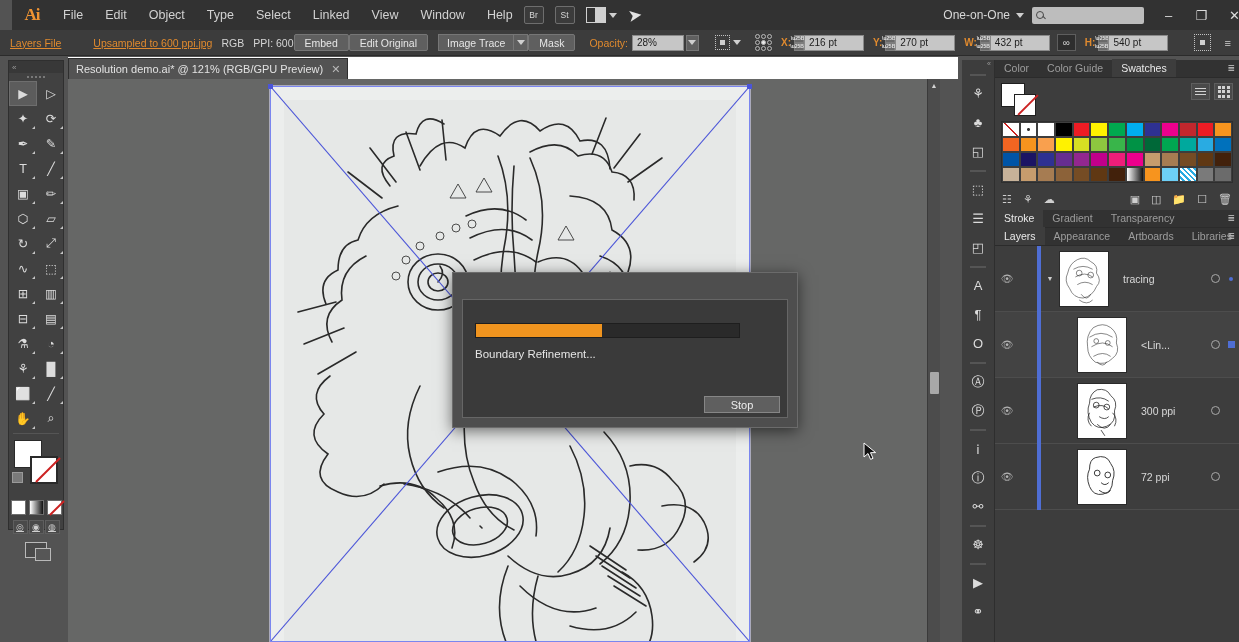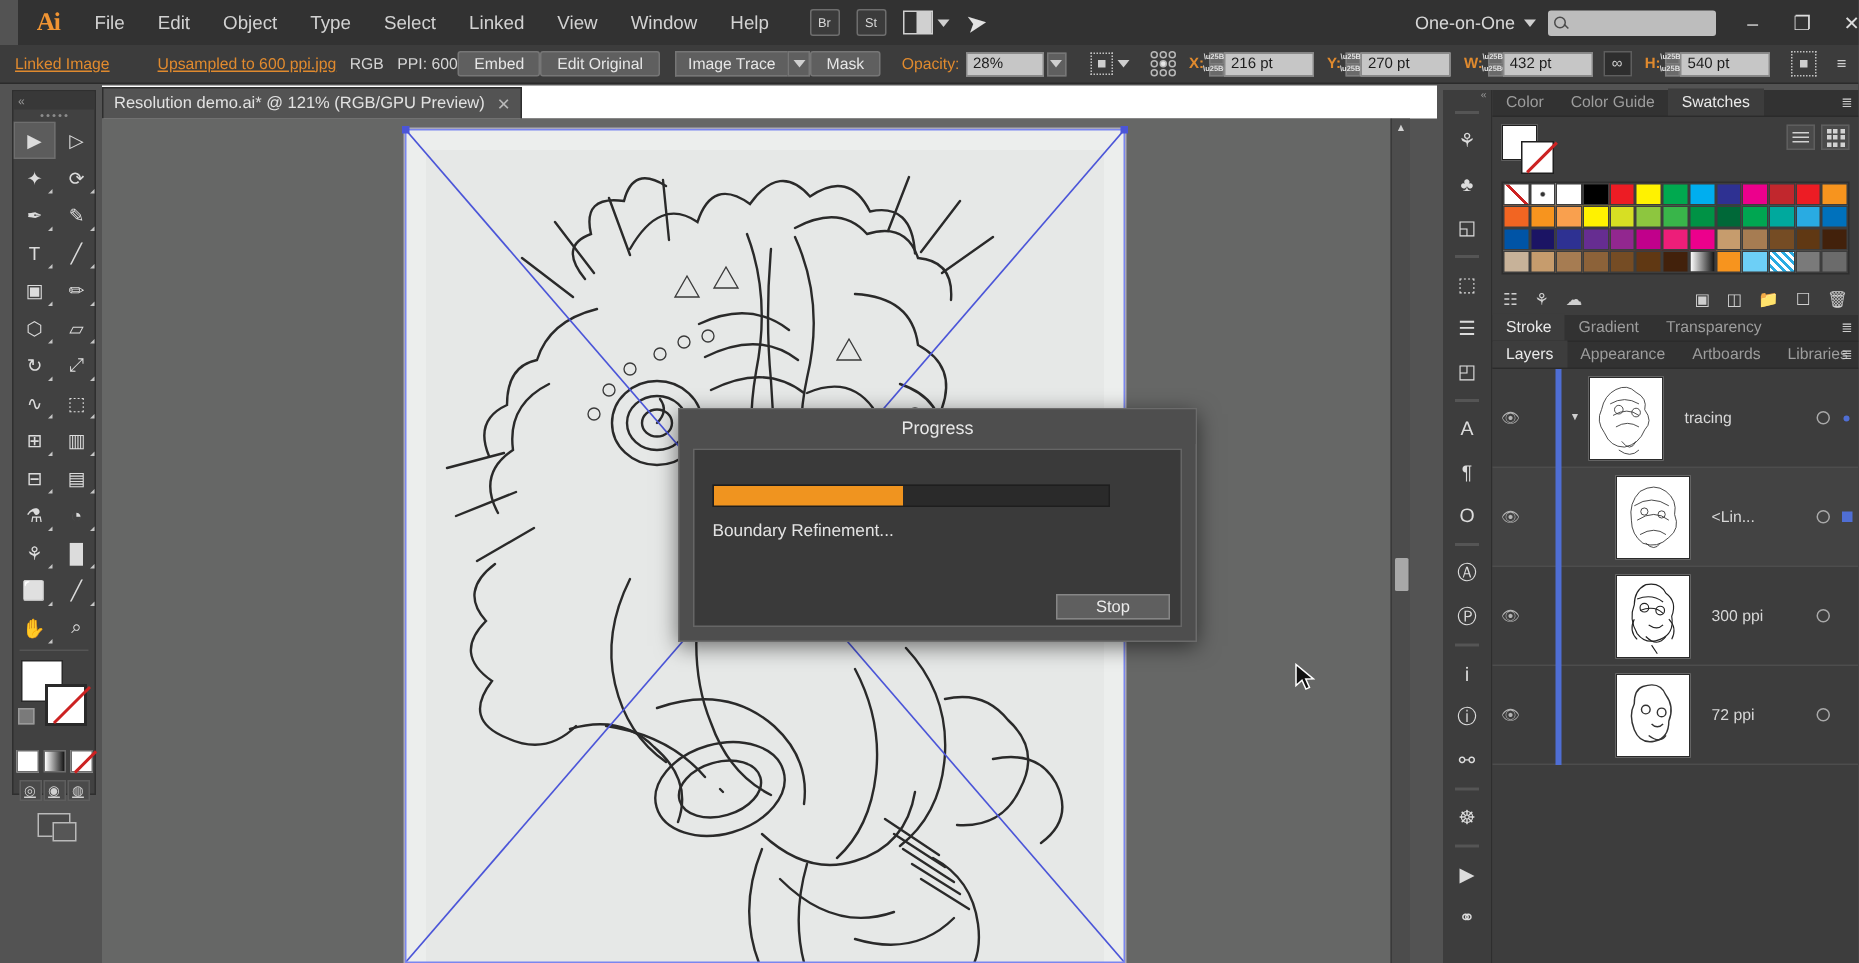--- a/index.html
+++ b/index.html
@@ -8,21 +8,21 @@
   #app { position:relative; width:1239px; height:642px; background:#535353; }
 
   
   .menubar { position:absolute; left:12px; top:0; width:1239px; height:30px;
     background:#323232; display:flex; align-items:center; }
   .ai-logo { width:40px; height:30px; display:flex; align-items:center;
     justify-content:center; color:#f09433; font-size:17px; font-weight:bold;
     font-family:"Liberation Serif", serif; letter-spacing:-1px; }
   .menu-item { padding:0 11px; height:30px; line-height:30px; color:#d2d2d2;
     font-size:12.5px; cursor:default; }
-  .mb-icons { display:flex; align-items:center; margin-left:16px; gap:11px; }
+  .mb-icons { display:flex; align-items:center; gap:11px; }
   .mb-btn { width:20px; height:18px; border:1px solid #6e6e6e; border-radius:2px;
     background:#3b3b3b; color:#d8d8d8; font-size:8.5px; display:flex;
     align-items:center; justify-content:center; }
   .arrange-btn { display:flex; align-items:center; gap:3px; }
   .arrange-grid { width:20px; height:16px; border:1.5px solid #d0d0d0; display:flex; }
   .arrange-grid i { display:block; flex:1; border-right:1.5px solid #d0d0d0; }
   .arrange-grid i:last-child { border-right:none; background:#d0d0d0; }
   .caret { width:0;height:0;border-left:4px solid transparent;
     border-right:4px solid transparent;border-top:5px solid #cfcfcf; }
   .swoosh { font-size:17px; color:#e2e2e2; transform:rotate(-8deg); }
@@ -283,21 +283,21 @@
       <div class="search-box">
         <span class="mag"></span>
       </div>
       <div class="wbtn">–</div>
       <div class="wbtn">❐</div>
       <div class="wbtn close">✕</div>
     </div>
   </div>
 
   <div class="controlbar">
-    <span class="cb-link">Linked Image</span>
+    <span class="cb-link">Layers File</span>
     <span class="cb-file">Upsampled to 600 ppi.jpg</span>
     <span class="cb-txt">RGB</span>
     <span class="cb-txt">PPI: 600</span>
     <span class="cb-btn">Embed</span>
     <span class="cb-btn">Edit Original</span>
     <span class="cb-split">
       <span class="b">Image Trace</span>
       <span class="c">
           <span class="caret"></span>
         </span>
@@ -776,21 +776,20 @@
         <span class="lr-name">72 ppi</span>
         <span class="lr-target">
             <u></u>
           </span>
         <span class="lr-sel"></span>
       </div>
     </div>
   </div>
 
   <div class="dialog">
-    <div class="dlg-title">Progress</div>
     <div class="dlg-body"></div>
     <div class="pbar">
       <div class="pbar-fill" id="pbar-fill" style="width: 48%;"></div>
     </div>
     <div class="pstatus">Boundary Refinement...</div>
     <div class="stopbtn">Stop</div>
   </div>
 
 </div>
 

